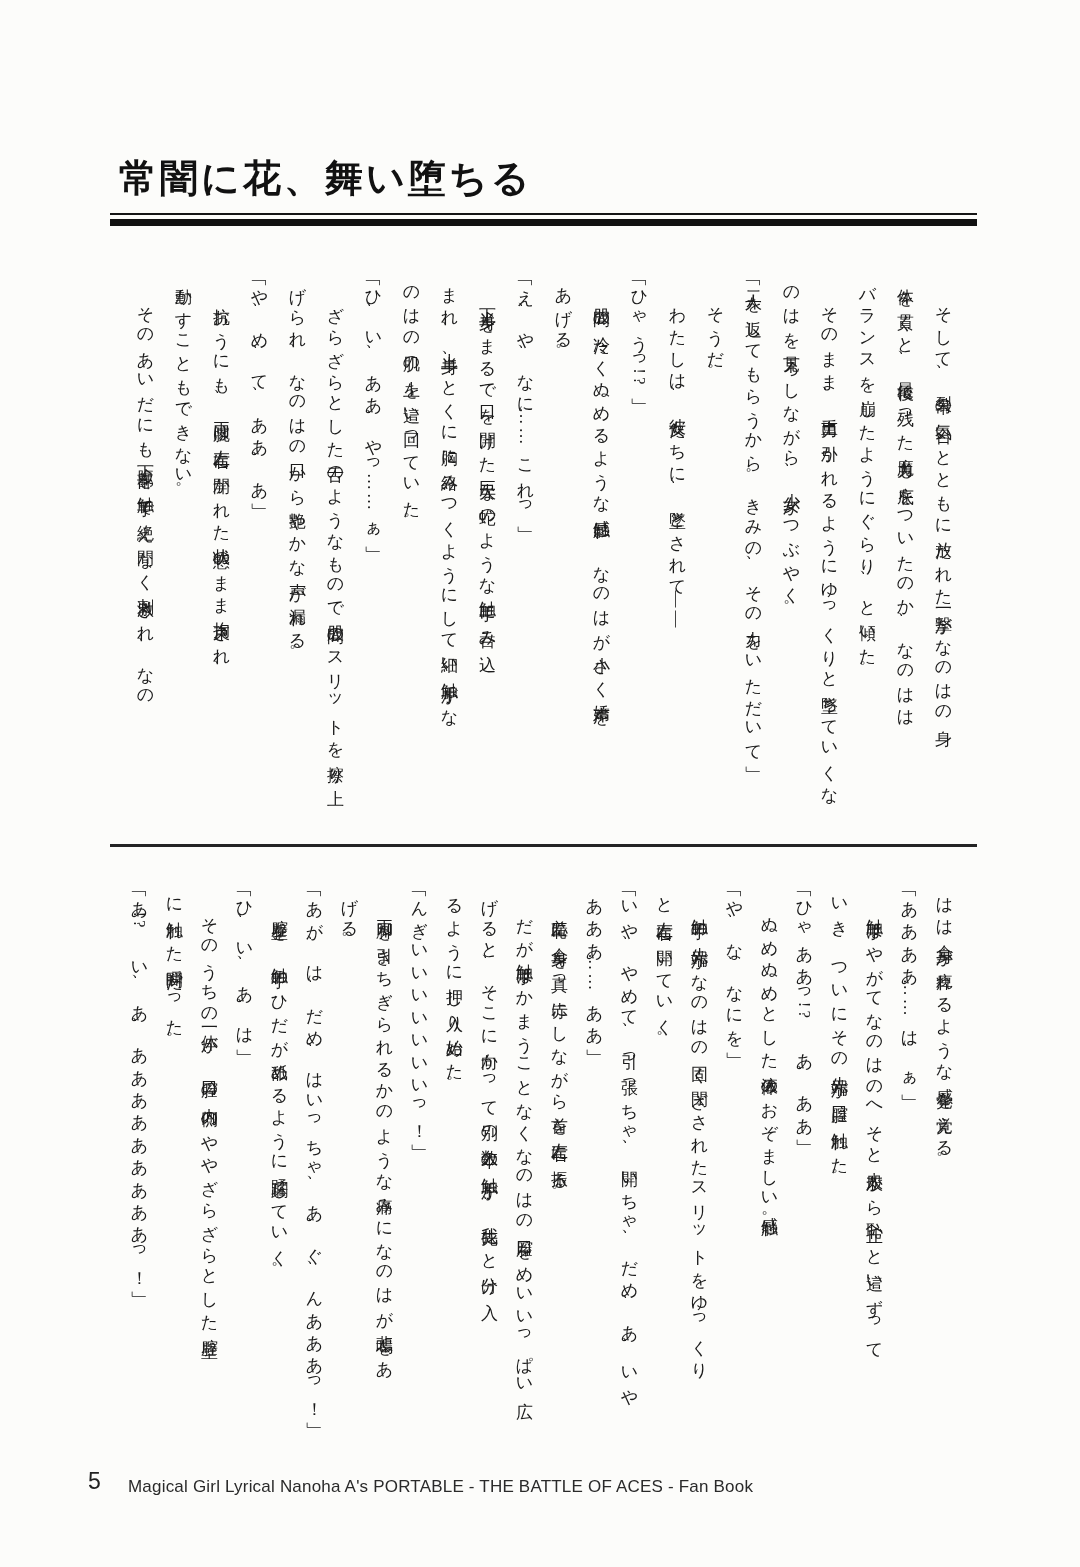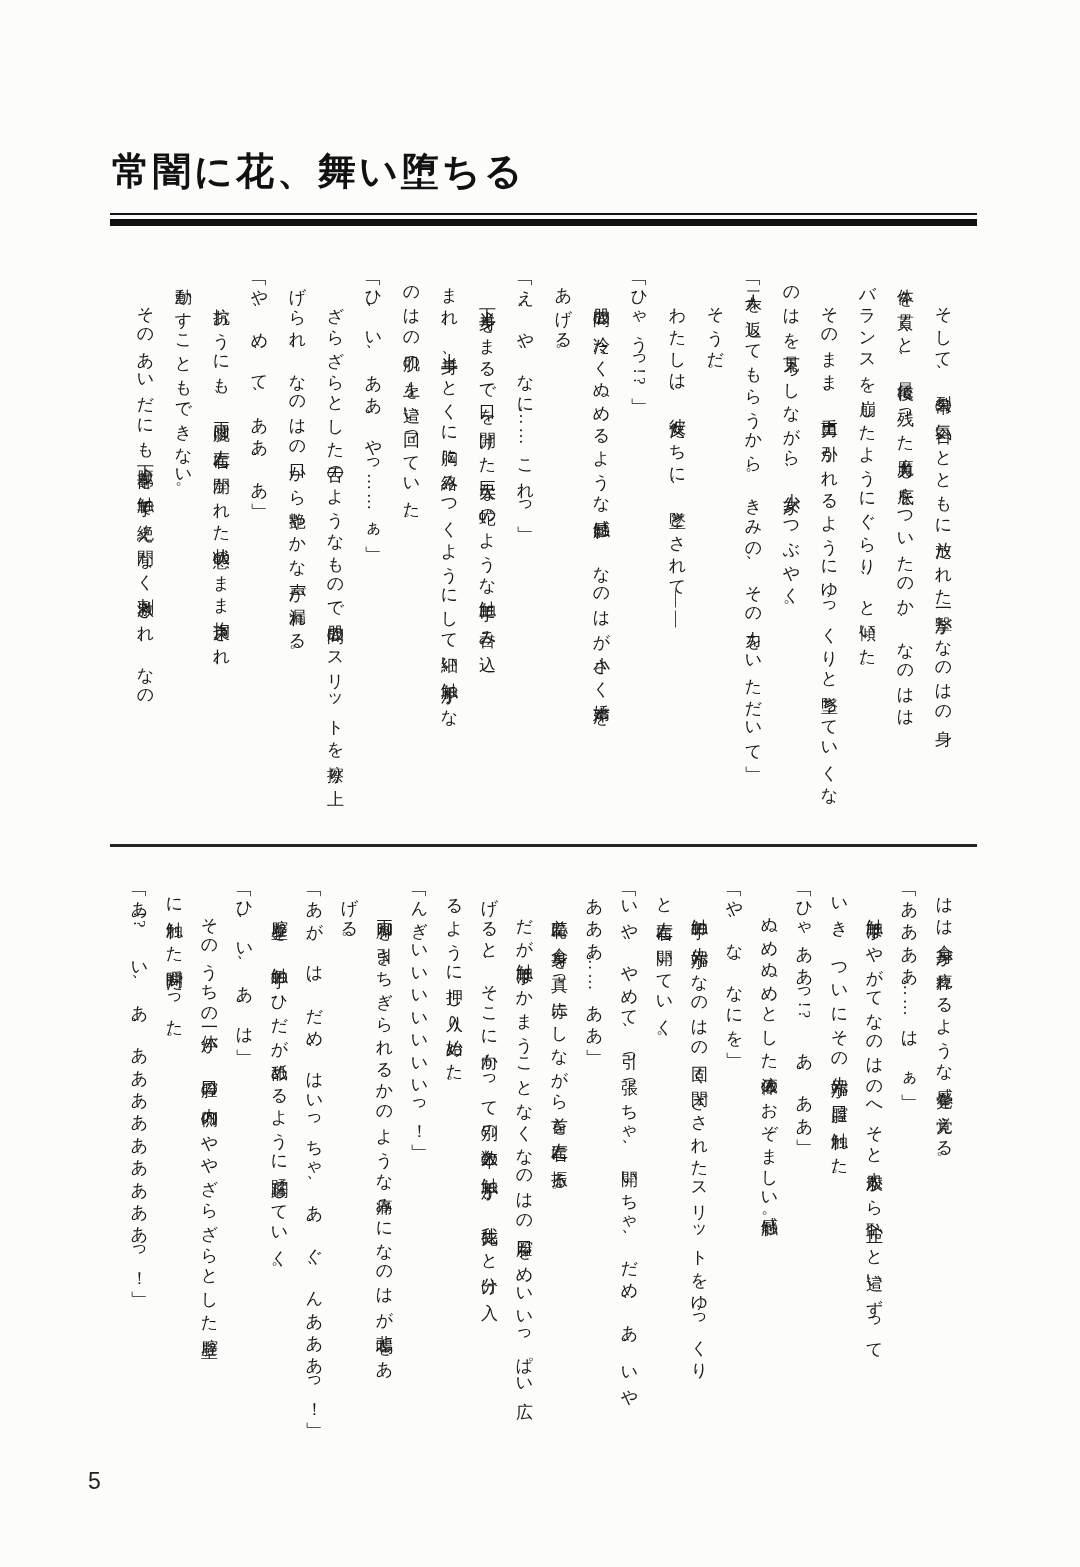--- a/index.html
+++ b/index.html
@@ -17,21 +17,21 @@
   }
   .page {
     position: absolute;
     inset: 0;
   }
   
   .title {
     position: absolute;
     left: 111px;
     top: 148px;
-    margin: 1px;
+    margin: 8px;
     font-size: 38px;
     font-weight: 700;
     letter-spacing: 3px;
     line-height: 1.2;
     color: #111;
     font-family: "Liberation Serif", "DejaVu Serif", serif;
     white-space: nowrap;
   }
   .rule-thin {
     position: absolute;
@@ -155,14 +155,15 @@
 げる。
 「あが、は、だめ、はいっちゃ、あ、ぐ、んあああっ！」
 　膣壁を、触手のひだが舐めるように蹂躙していく。
 「ひ、い、あ、は」
 　そのうちの一体が、膣口の内側のややざらざらとした膣壁
 に触れた瞬間だった。
 「あ!?　い、あ、あああああああああっ！」</div>
 
   <span class="pagenum">5</span>
 
+  <span class="booktitle">Magical Girl Lyrical Nanoha A's PORTABLE - THE BATTLE OF ACES - Fan Book</span>
 
 </div>
 
 </body></html>

